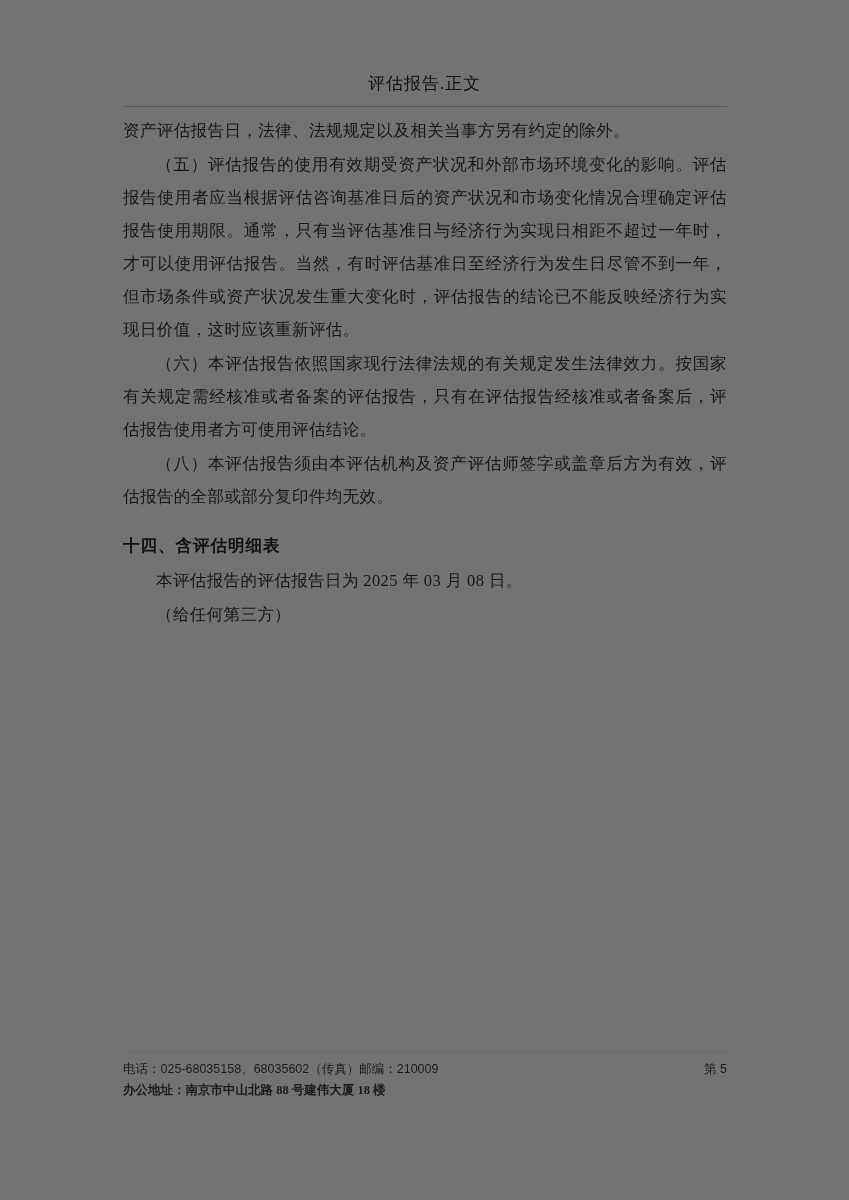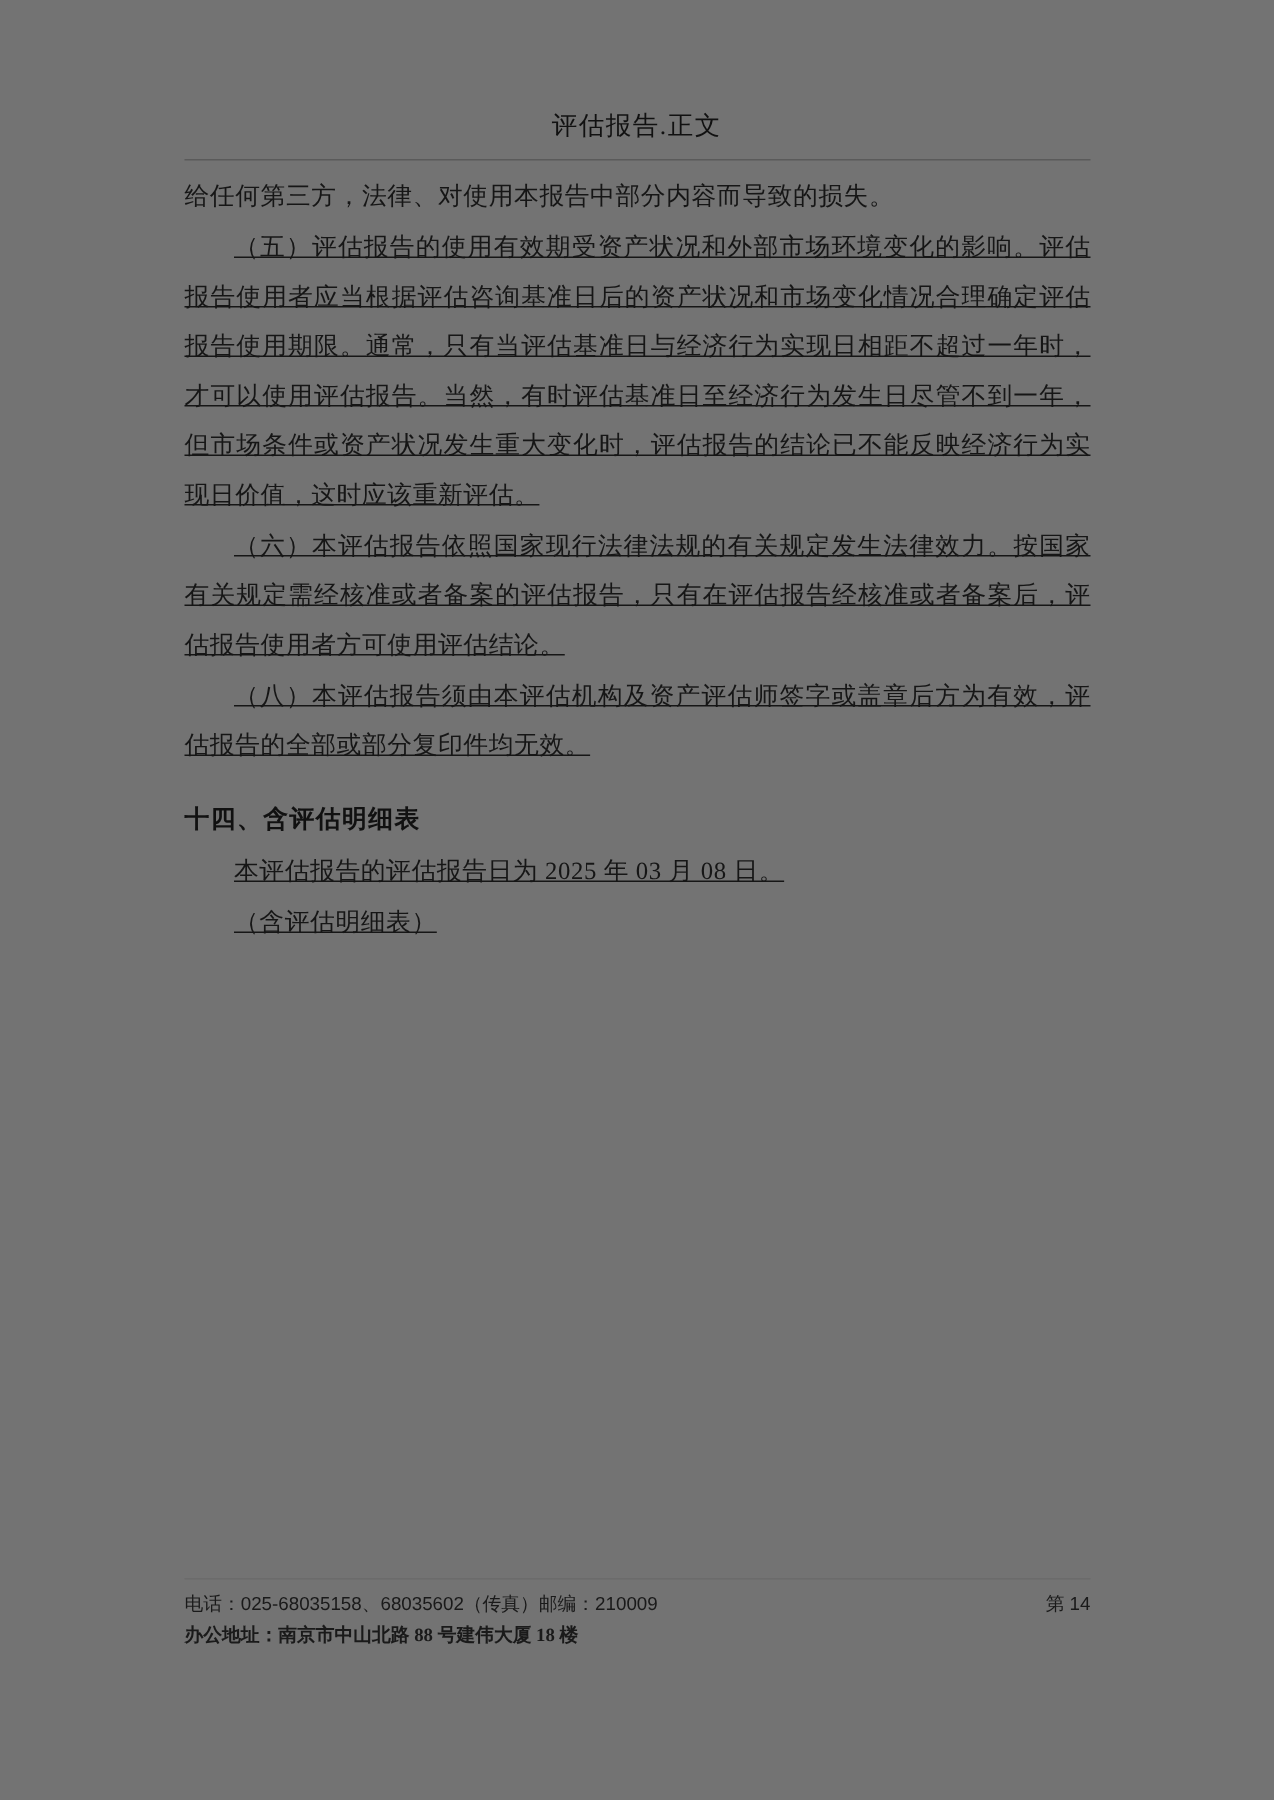--- a/index.html
+++ b/index.html
@@ -47,21 +47,20 @@
     margin: 0 0 1px 0;
     font-size: 16.5px;
     line-height: 33px;
     text-align: justify;
     text-justify: inter-ideograph;
     letter-spacing: 0.4px;
     color: #161616;
   }
   p.indent {
     text-indent: 2em;
-    text-decoration: underline;
   }
   h2.section-title {
     margin: 16px 0 2px 0;
     font-size: 16.5px;
     line-height: 33px;
     font-weight: bold;
     letter-spacing: 1px;
     color: #111;
   }
   .footer {
@@ -97,32 +96,32 @@
 </style>
 </head>
 <body>
 
 <div class="page">
 
   <div class="doc-header">评估报告.正文</div>
   <div class="header-rule"></div>
 
   <div class="body-area">
-    <p class="para">给任何第三方，法律、对使用本报告中部分内容而导致的损失。</p>
+    <p class="para">资产评估报告日，法律、法规规定以及相关当事方另有约定的除外。</p>
     <p class="para indent">（五）评估报告的使用有效期受资产状况和外部市场环境变化的影响。评估报告使用者应当根据评估咨询基准日后的资产状况和市场变化情况合理确定评估报告使用期限。通常，只有当评估基准日与经济行为实现日相距不超过一年时，才可以使用评估报告。当然，有时评估基准日至经济行为发生日尽管不到一年，但市场条件或资产状况发生重大变化时，评估报告的结论已不能反映经济行为实现日价值，这时应该重新评估。</p>
     <p class="para indent">（六）本评估报告依照国家现行法律法规的有关规定发生法律效力。按国家有关规定需经核准或者备案的评估报告，只有在评估报告经核准或者备案后，评估报告使用者方可使用评估结论。</p>
     <p class="para indent">（八）本评估报告须由本评估机构及资产评估师签字或盖章后方为有效，评估报告的全部或部分复印件均无效。</p>
 
     <h2 class="section-title">十四、含评估明细表</h2>
     <p class="para indent">本评估报告的评估报告日为 2025 年 03 月 08 日。</p>
-    <p class="para indent">（含评估明细表）</p>
+    <p class="para indent">（给任何第三方）</p>
   </div>
 
   <div class="footer">
     <div class="footer-rule"></div>
     <div class="footer-row">
       <span>电话：025-68035158、68035602（传真）邮编：210009</span>
-      <span class="page-number">第 14</span>
+      <span class="page-number">第 5</span>
     </div>
     <div class="footer-row footer-line-2">办公地址：南京市中山北路 88 号建伟大厦 18 楼</div>
   </div>
 
 </div>
 
 </body></html>

